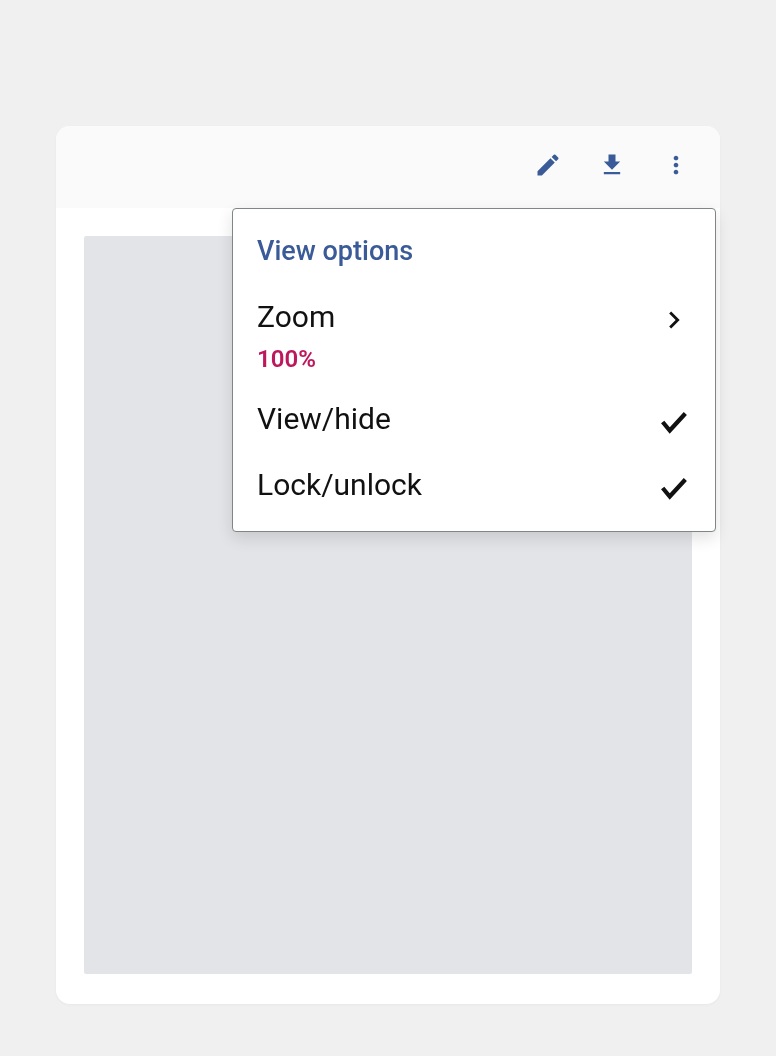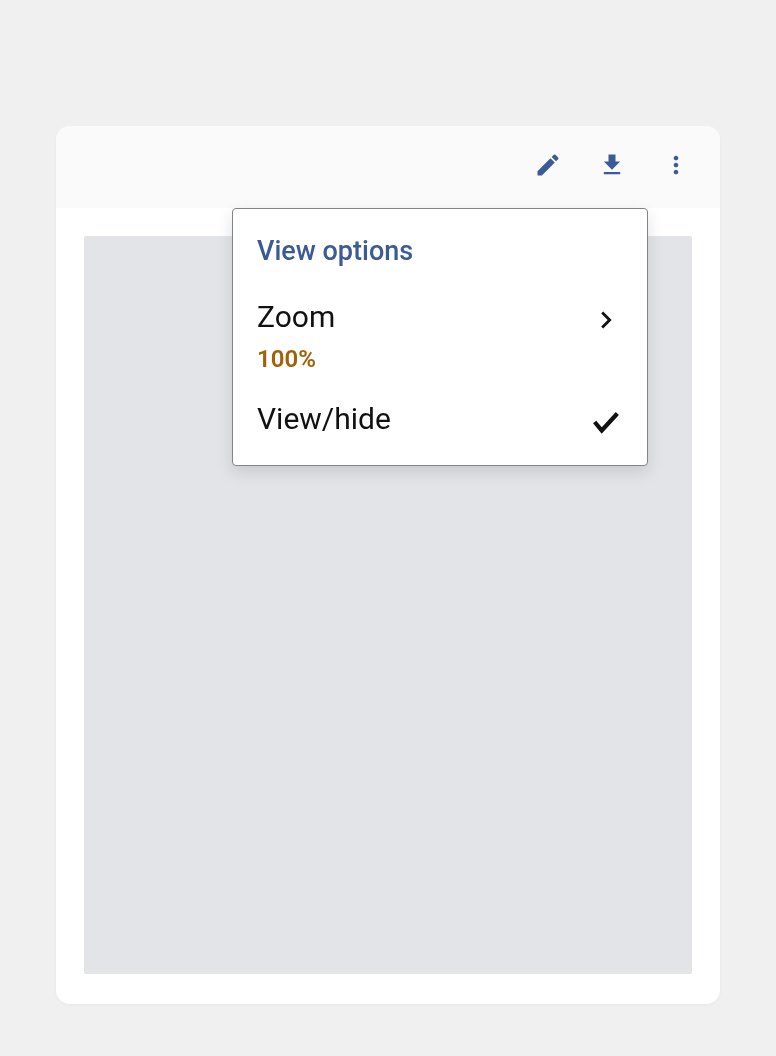--- a/index.html
+++ b/index.html
@@ -55,21 +55,21 @@
     .placeholder-box {
       width: 100%;
       height: 738px;
       background: #e2e4e7;
       border-radius: 2px;
     }
     .dropdown {
       position: absolute;
       top: 208px;
       left: 232px;
-      width: 416px;
+      width: 484px;
       background: #ffffff;
       border: 1px solid #808588;
       border-radius: 4px;
       box-shadow: 0 6px 16px rgba(0,0,0,0.12);
       padding: 18px 0 12px 0;
     }
     .dropdown-header {
       color: #3a5a98;
       font-size: 27px;
       font-weight: 500;
@@ -87,21 +87,21 @@
       flex-direction: column;
     }
     .dropdown-item-label {
       color: #111;
       font-size: 30px;
       font-weight: 400;
       line-height: 1.2;
       text-align: center;
     }
     .dropdown-item-sublabel {
-      color: #a16207;
+      color: #be185d;
       font-size: 24px;
       font-weight: 600;
       margin-top: 10px;
     }
     .dropdown-item-icon {
       width: 34px;
       height: 34px;
       display: flex;
       align-items: center;
       justify-content: center;
@@ -169,13 +169,23 @@
     <div class="dropdown-item-text">
       <span class="dropdown-item-label">View/hide</span>
     </div>
     <div class="dropdown-item-icon checkmark">
       <svg viewBox="0 0 24 24">
           <polyline points="4 12 9 18 20 6"></polyline>
         </svg>
     </div>
   </div>
 
+  <div class="dropdown-item">
+    <div class="dropdown-item-text">
+      <span class="dropdown-item-label">Lock/unlock</span>
+    </div>
+    <div class="dropdown-item-icon checkmark">
+      <svg viewBox="0 0 24 24">
+          <polyline points="4 12 9 18 20 6"></polyline>
+        </svg>
+    </div>
+  </div>
 </div>
 
 </body></html>

